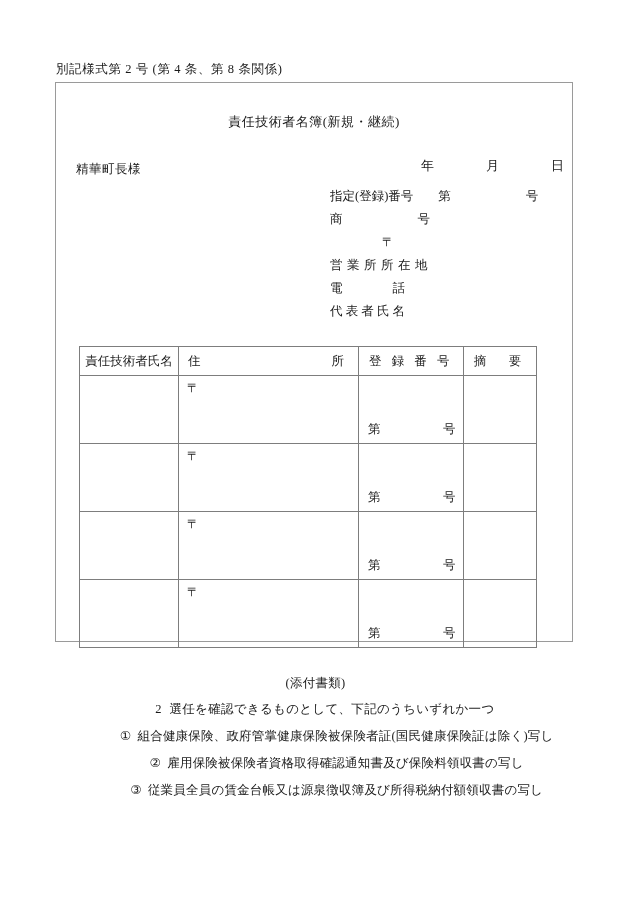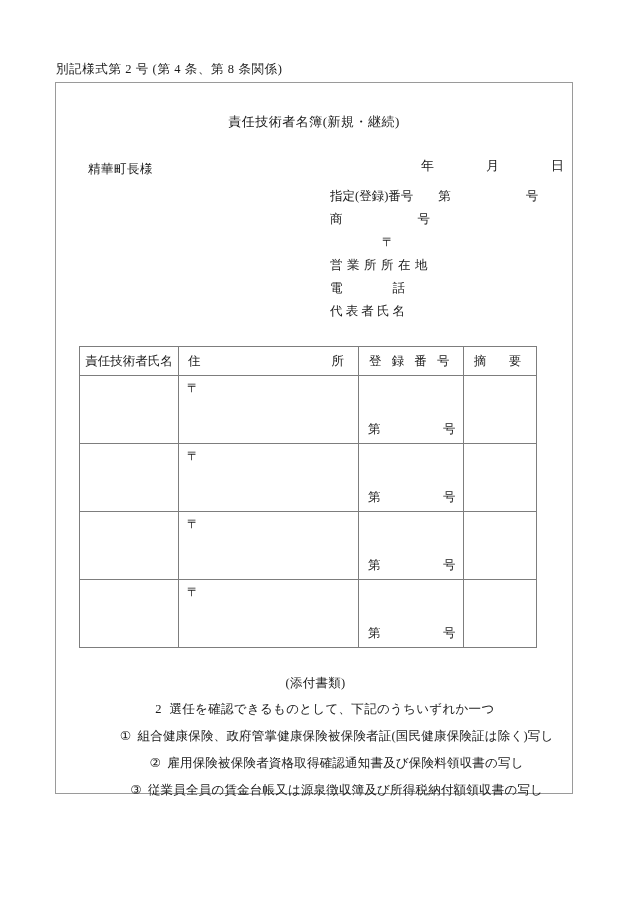--- a/index.html
+++ b/index.html
@@ -30,21 +30,21 @@
     white-space: nowrap;
     text-align: center;
   }
 
   
   .frame {
     position: absolute;
     left: 55px;
     top: 82px;
     width: 518px;
-    height: 712px;
+    height: 560px;
     border: 1px solid #9a9a9a;
     box-sizing: border-box;
   }
 
   
   .doc-title {
     position: absolute;
     left: 0;
     right: 0;
     top: 30px;
@@ -58,21 +58,21 @@
     position: absolute;
     left: 365px;
     top: 74px;
     font-size: 13px;
     white-space: pre;
   }
 
   
   .addressee {
     position: absolute;
-    left: 32px;
+    left: 20px;
     top: 78px;
     font-size: 12.5px;
     letter-spacing: 0.5px;
   }
 
   
   .applicant {
     position: absolute;
     left: 274px;
     top: 102px;

